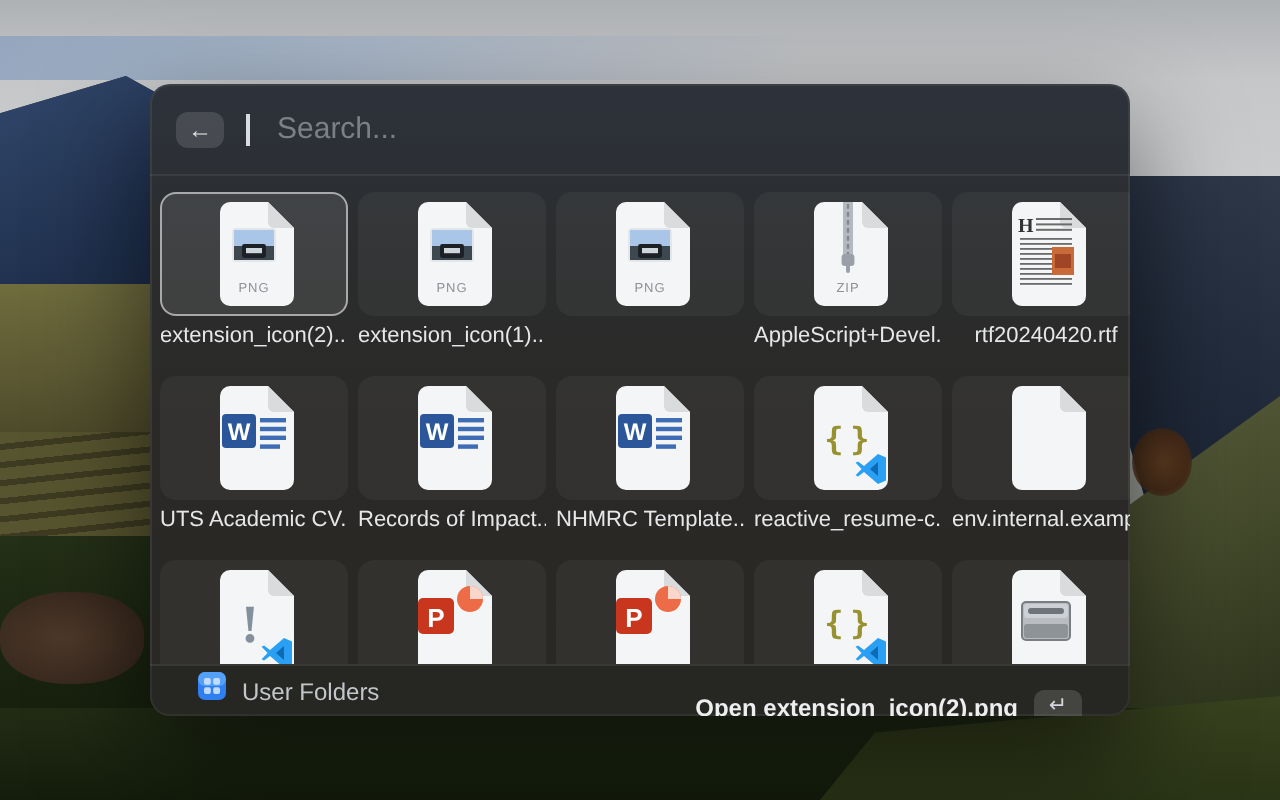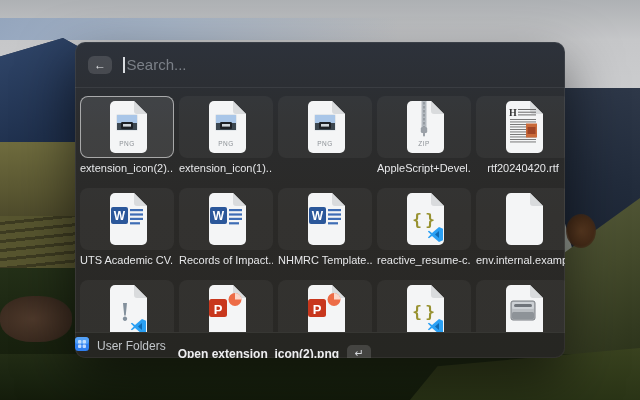--- a/index.html
+++ b/index.html
@@ -43,35 +43,35 @@
     border-radius:10px; overflow:hidden;
     background:linear-gradient(180deg,#2d323b 0%,#2b2c2d 28%,#2a2927 55%,#292825 100%);
     box-shadow:0 22px 55px rgba(0,0,0,.55), inset 0 0 0 1px rgba(255,255,255,.07); }
 
   .searchbar { display:flex; align-items:center; height:46px; padding:0 13px;
     border-bottom:1px solid rgba(255,255,255,.07); }
   .back-btn { display:flex; align-items:center; justify-content:center;
     width:24px; height:18px; border-radius:6px; background:rgba(255,255,255,.13);
     color:#e2e4e7; font-size:12px; line-height:1; cursor:default; }
   .caret { width:1.5px; height:16px; background:#d9dce0; margin-left:11px; }
-  .placeholder { margin-left:2px; font-size:15px; color:#7b8088; }
+  .placeholder { margin-left:14px; font-size:15px; color:#7b8088; }
 
   .grid { position:absolute; left:0; right:0; top:47px; height:243px; overflow:hidden;
     display:grid; grid-template-columns:repeat(5,1fr); grid-auto-rows:78px;
     column-gap:5px; row-gap:14px; padding:7px 5px 0; }
   .tile-wrap { display:flex; flex-direction:column; align-items:center; }
   .tile { width:100%; height:62px; border-radius:8px; background:rgba(255,255,255,.045);
     border:1.5px solid transparent; display:flex; align-items:center; justify-content:center; }
   .tile.selected { background:rgba(255,255,255,.10); border-color:rgba(255,255,255,.55); }
   .tile svg { display:block; }
   .tile-label { margin-top:4px; max-width:94px; font-size:11px; color:#e6e7e9;
     white-space:nowrap; overflow:hidden; text-align:center; }
 
   .footer { position:absolute; left:0; right:0; bottom:0; height:26px;
-    display:flex; align-items:center; justify-content:flex-start; padding:0 0;
+    display:flex; align-items:center; justify-content:space-between; padding:0 24px;
     border-top:1px solid rgba(255,255,255,.08); background:rgba(30,30,28,.25);gap:12px; }
   .footer-left { display:flex; align-items:center; gap:8px; }
   .footer-right { display:flex; align-items:center; gap:8px;margin-top:16px; }
   .src-label { font-size:12px; color:#c2c6ca; }
   .action-label { font-size:12px; font-weight:bold; color:#edeef0; }
   .enter-key { display:flex; align-items:center; justify-content:center;
     width:24px; height:17px; border-radius:5px; background:rgba(255,255,255,.14);
     color:#d3d6da; font-size:11px; line-height:1; }
 </style>
 </head>

